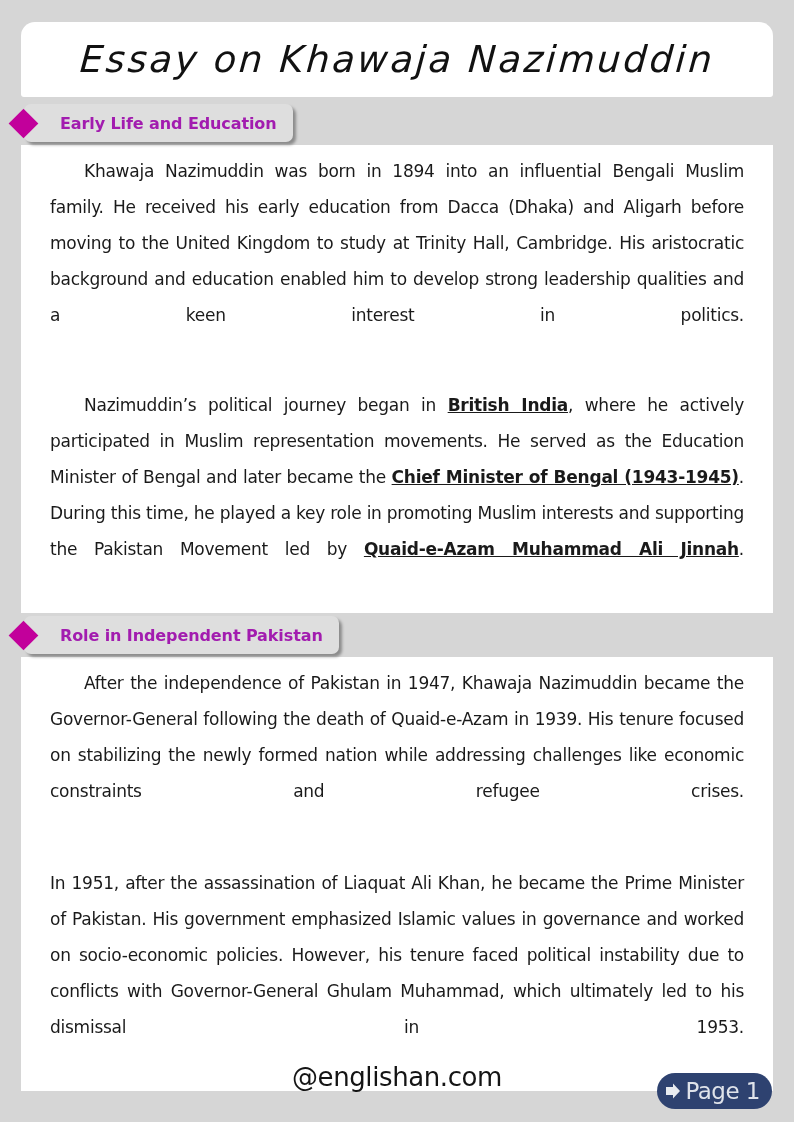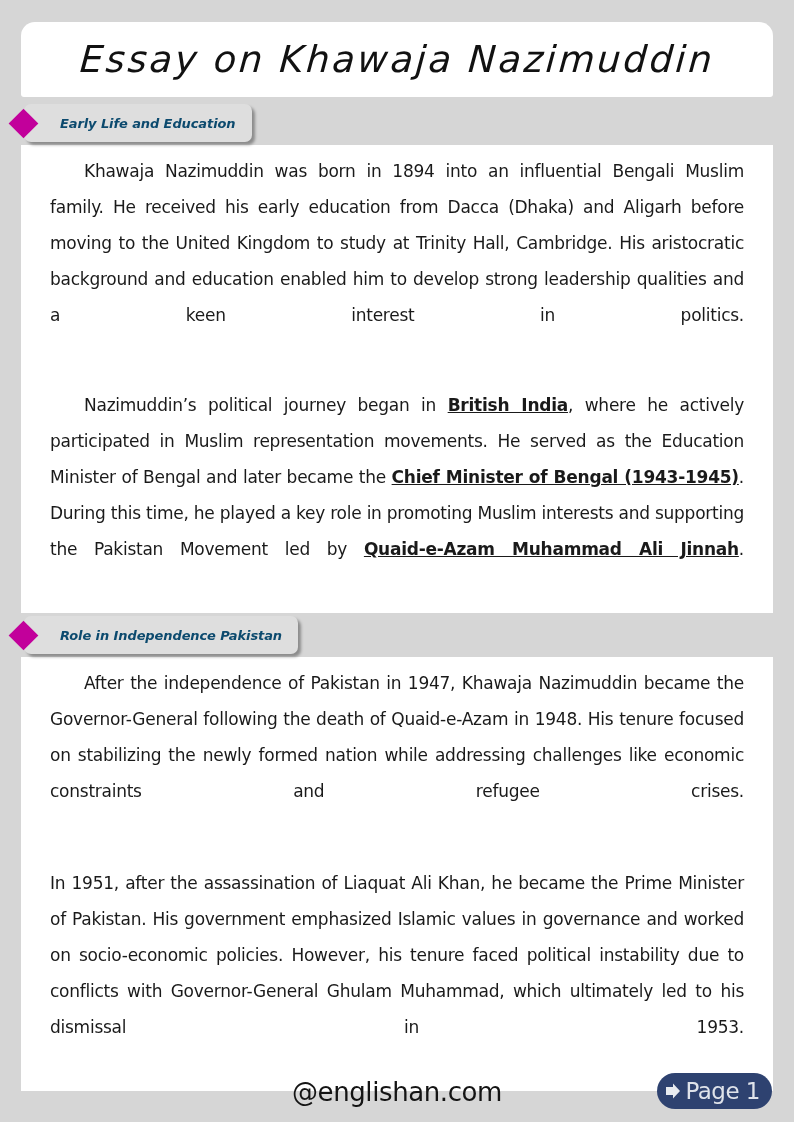--- a/index.html
+++ b/index.html
@@ -72,25 +72,24 @@
     height: 38px;
     background: #dedede;
     border-radius: 7px;
     padding: 0 16px 0 36px;
     margin-left: 24px;
     box-shadow: 3px 3px 3px rgba(0,0,0,0.35);
   }
   .sec-tab-label {
     font-family: "DejaVu Sans", sans-serif;
     font-weight: bold;
-    font-size: 13px;
-    color: #0c4a6e;
+    font-size: 16px;
+    color: #a21caf;
     letter-spacing: -0.1px;
     white-space: nowrap;
-    font-style: italic;
   }
   .diamond {
     position: absolute;
     left: -11px;
     top: 50%;
     width: 21px;
     height: 21px;
     margin-top: -10.5px;
     background: #c2009b;
     transform: rotate(45deg);
@@ -121,21 +120,21 @@
   p.para::after { content: ""; display: inline-block; width: 100%; }
 
   
   .footer {
     position: absolute;
     left: 0;
     bottom: 0;
     width: 794px;
     height: 60px;
     display: flex;
-    align-items: center;
+    align-items: flex-start;
     justify-content: center;
   }
   .site-mark {
     font-family: "DejaVu Sans", sans-serif;
     font-size: 26px;
     color: #141414;
     letter-spacing: -0.4px;
   }
   .page-badge {
     position: absolute;
@@ -182,25 +181,25 @@
       </div>
       <div class="body-block first">
         <p class="para indent"><span>Khawaja Nazimuddin was born in 1894 into an influential Bengali Muslim family. He received his early education from Dacca (Dhaka) and Aligarh before moving to the United Kingdom to study at Trinity Hall, Cambridge. His aristocratic background and education enabled him to develop strong leadership qualities and a keen interest in politics.</span></p>
       </div>
       <div class="body-block">
         <p class="para indent"><span>Nazimuddin’s political journey began in </span><b>British India</b><span>, where he actively participated in Muslim representation movements. He served as the Education Minister of Bengal and later became the </span><b>Chief Minister of Bengal (1943-1945)</b><span>. During this time, he played a key role in promoting Muslim interests and supporting the Pakistan Movement led by </span><b>Quaid-e-Azam Muhammad Ali Jinnah</b><span>.</span></p>
       </div>
       <div class="sec-head">
         <div class="sec-tab">
           <span class="diamond"></span>
-          <span class="sec-tab-label">Role in Independence Pakistan</span>
+          <span class="sec-tab-label">Role in Independent Pakistan</span>
         </div>
       </div>
       <div class="body-block">
-        <p class="para indent"><span>After the independence of Pakistan in 1947, Khawaja Nazimuddin became the Governor-General following the death of Quaid-e-Azam in 1948. His tenure focused on stabilizing the newly formed nation while addressing challenges like economic constraints and refugee crises.</span></p>
+        <p class="para indent"><span>After the independence of Pakistan in 1947, Khawaja Nazimuddin became the Governor-General following the death of Quaid-e-Azam in 1939. His tenure focused on stabilizing the newly formed nation while addressing challenges like economic constraints and refugee crises.</span></p>
         <p class="para"><span>In 1951, after the assassination of Liaquat Ali Khan, he became the Prime Minister of Pakistan. His government emphasized Islamic values in governance and worked on socio-economic policies. However, his tenure faced political instability due to conflicts with Governor-General Ghulam Muhammad, which ultimately led to his dismissal in 1953.</span></p>
       </div>
     </div>
 
   <div class="footer">
     <div class="site-mark">@englishan.com</div>
     <div class="page-badge">
       <svg class="badge-arrow" viewBox="0 0 16 18">
         <path d="M1 5 H8 V1.5 L15 9 L8 16.5 V13 H1 Z" fill="#e8ebf0"></path>
       </svg>

